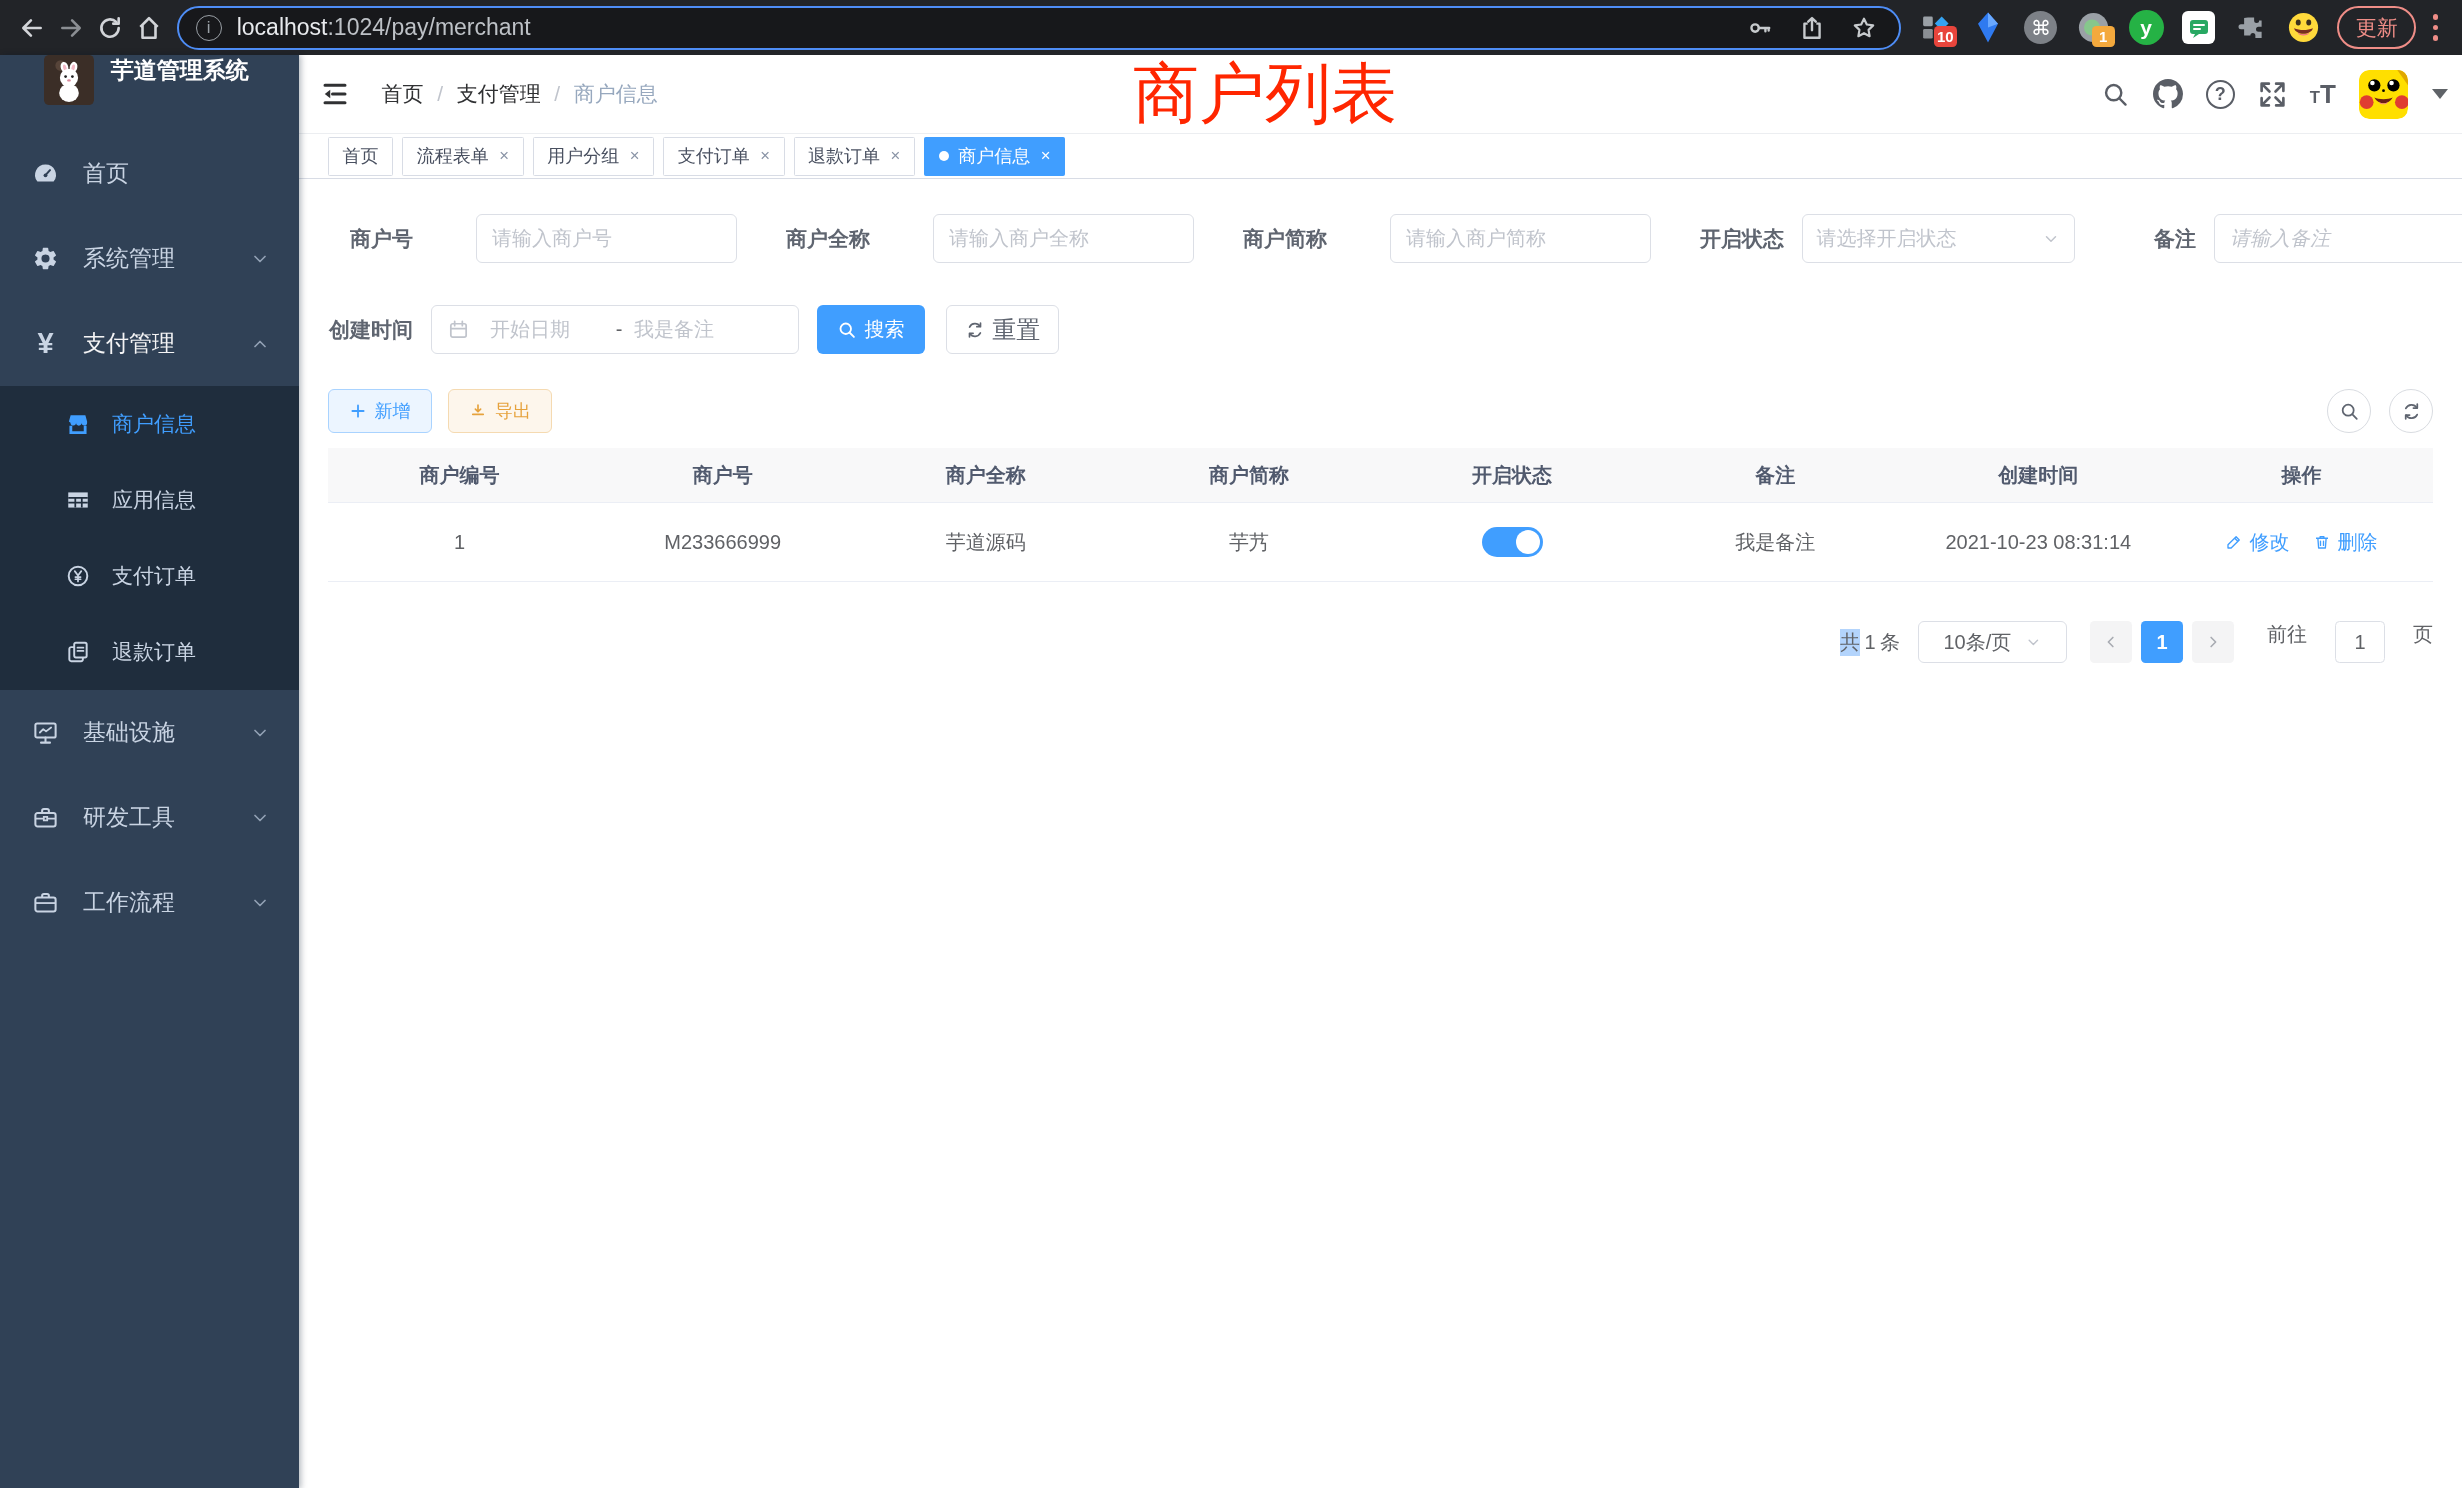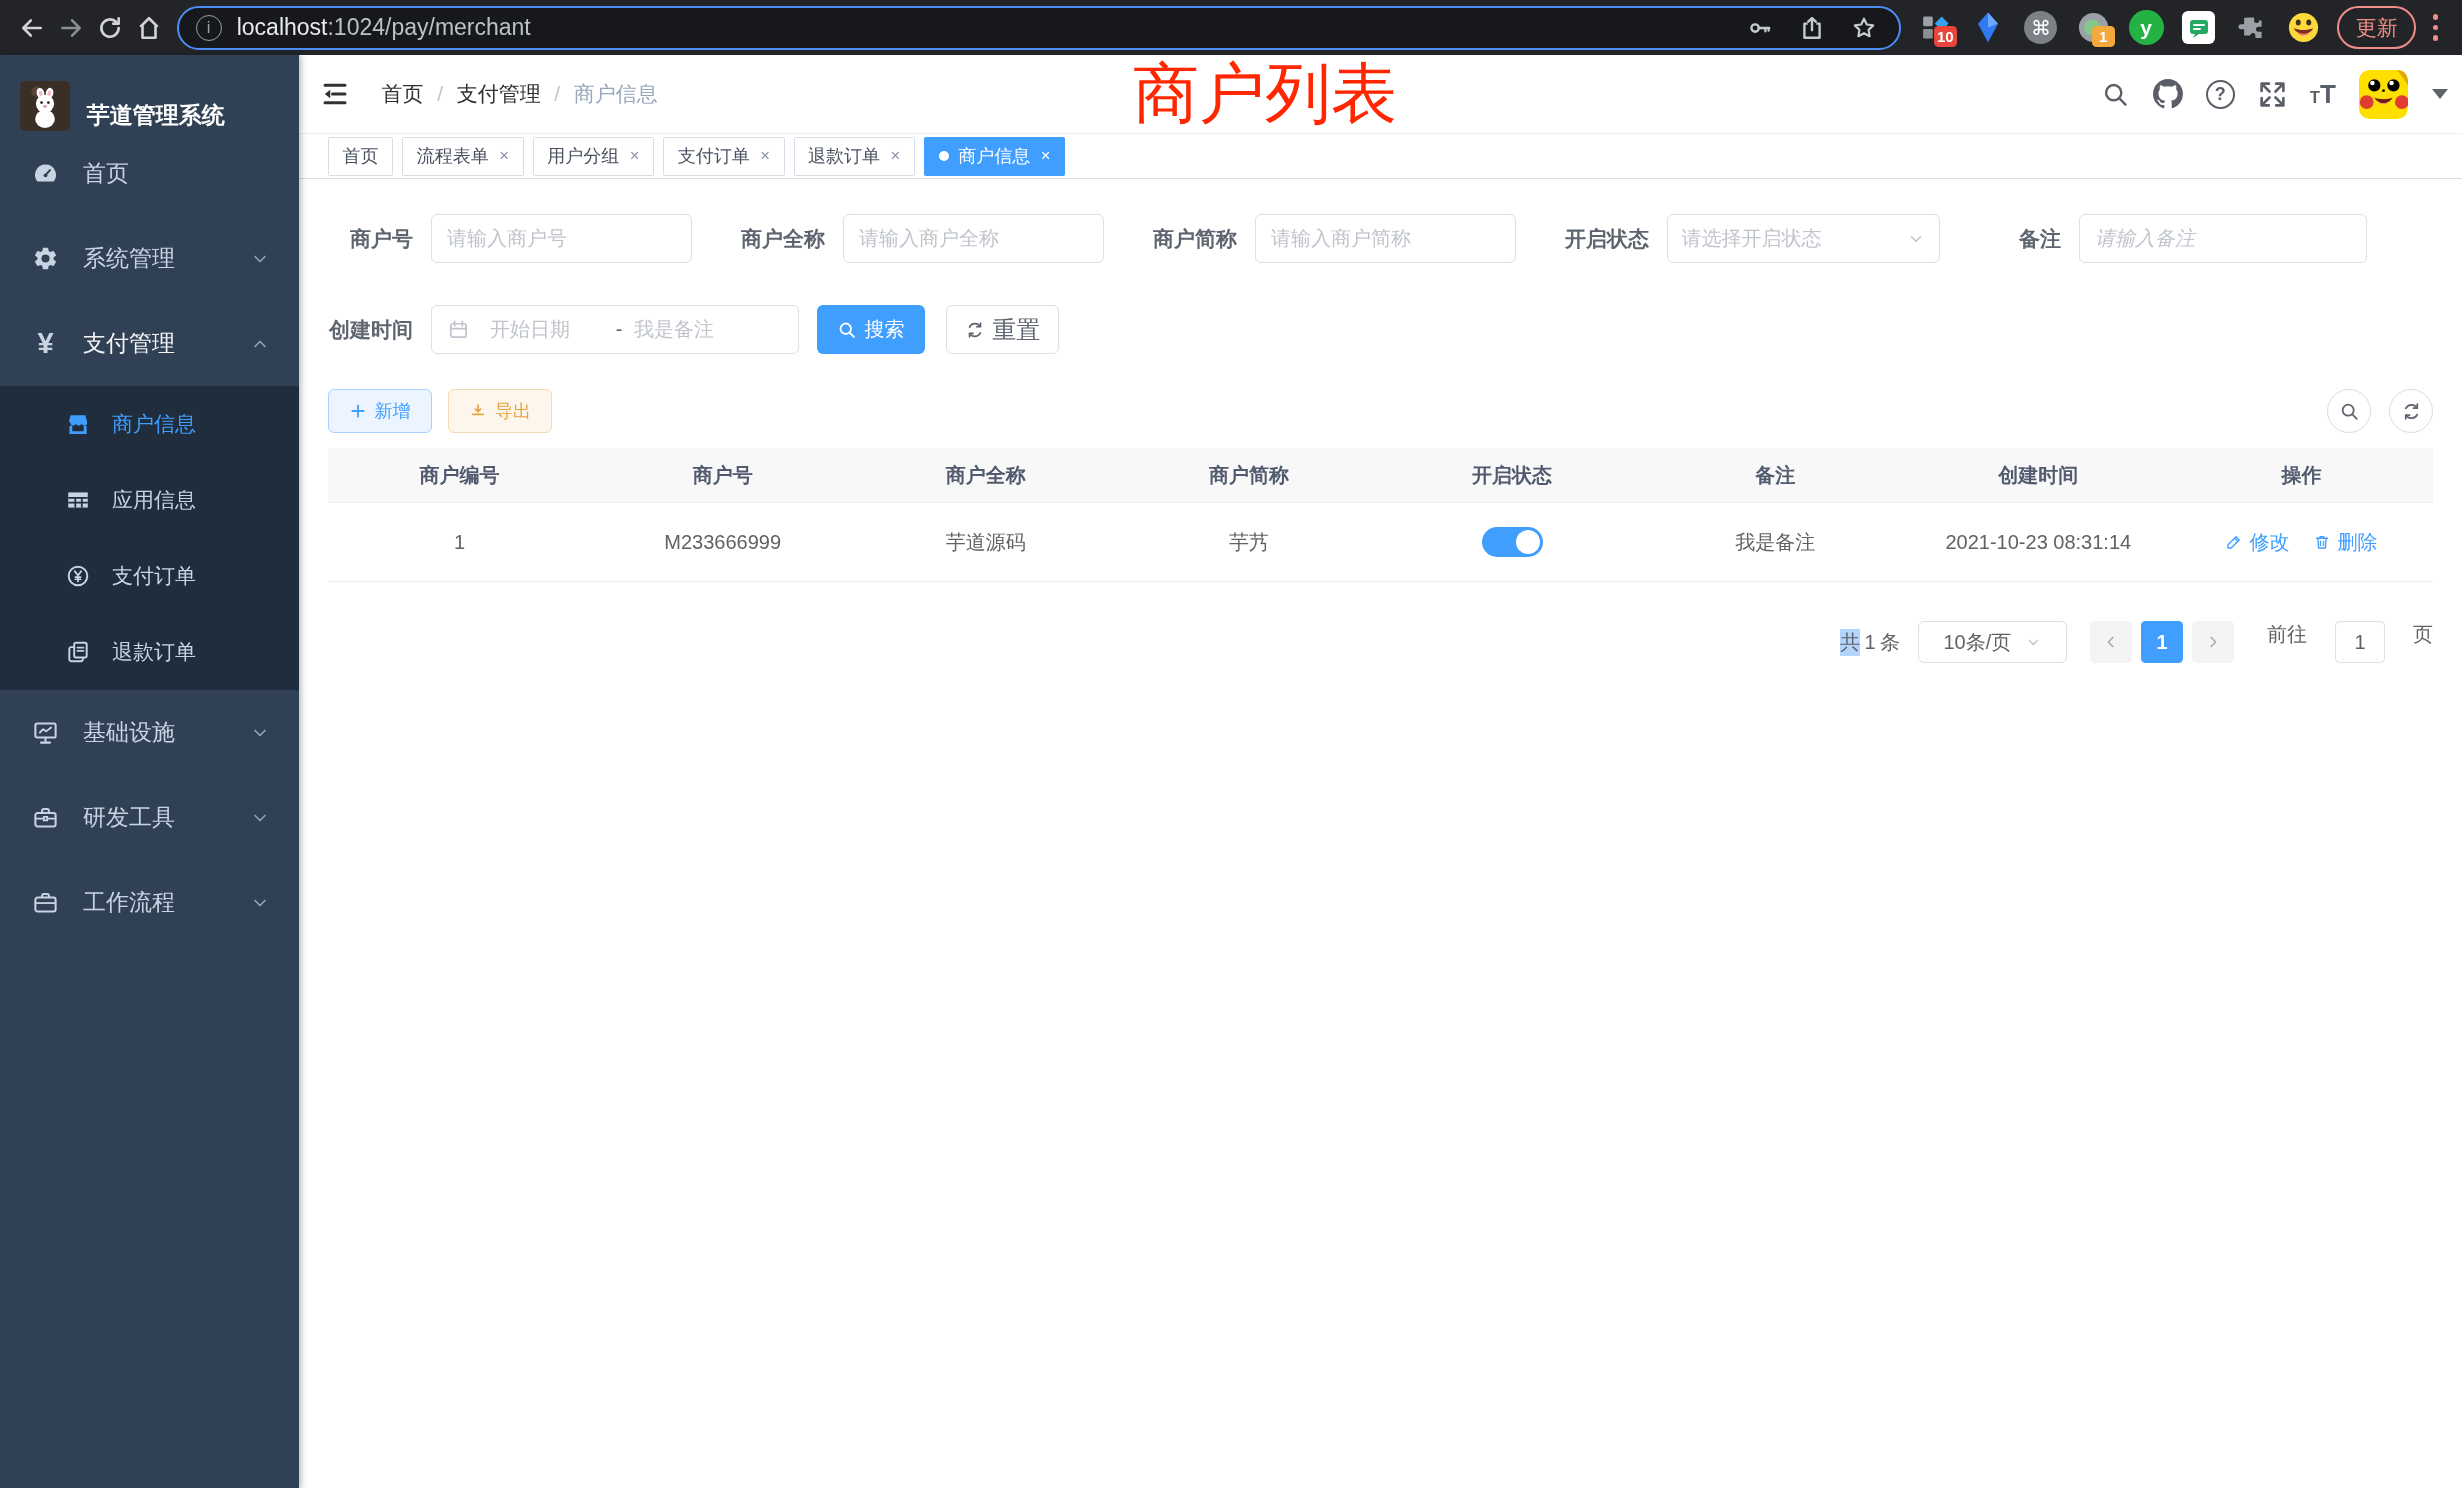--- a/index.html
+++ b/index.html
@@ -36,21 +36,21 @@
   .update-btn { border:2.3px solid #ef8d87; color:#ef8d87; border-radius:23px; padding:5.3px 16.7px; font-size:21px;
     margin:0 7.6px; flex:none; }
   .menu-dots { width:23px; display:flex; flex-direction:column; align-items:center; gap:5.3px; margin-right:3px; }
   .menu-dots i { width:5.3px; height:5.3px; border-radius:50%; background:#ef8d87; }
 
   
   .window { display:flex; height:1434px; }
 
   
   .sidebar { width:299px; background:#304156; color:#c9d4e3; flex:none; box-shadow:1.5px 0 6px rgba(0,21,41,.3); position:relative; z-index:3; }
-  .logo { height:76px; display:flex; align-items:flex-end; padding:0 0 0 20px; }
+  .logo { height:76px; display:flex; align-items:flex-start; padding:0 0 0 44px; }
   .logo-img { width:50px; height:50px; border-radius:4.5px; overflow:hidden; flex:none; }
   .logo-title { color:#fff; font-size:23px; font-weight:700; margin-left:16.7px; white-space:nowrap; }
   .m-item { height:85px; display:flex; align-items:center; padding:0 29px; font-size:23px; cursor:pointer; }
   .m-item .m-icon { width:33px; margin-right:21px; display:flex; justify-content:center; color:#c9d4e3; }
   .m-item.parent-active { color:#f4f4f5; }
   .chev { margin-left:auto; color:#93a1b5; display:flex; }
   .submenu { background:#1f2d3d; }
   .s-item { height:76px; display:flex; align-items:center; padding-left:61px; font-size:21px; cursor:pointer; }
   .s-item .m-icon { width:33px; margin-right:18px; display:flex; justify-content:center; }
   .s-item.active { color:#409eff; }
@@ -91,21 +91,21 @@
   .frow { display:flex; align-items:center; }
   .frow.r1 { margin-bottom:42px; }
   .fitem { display:flex; align-items:center; margin-right:49px; }
   .fitem.status-item { margin-right:79px; }
   .fitem:last-child { margin-right:0; }
   .flabel { font-size:21px; font-weight:700; color:#5f6570; margin-right:18px; white-space:nowrap; }
   .flabel.w4 { min-width:85px; text-align:right; }
   input.finput { height:49px; border:1.5px solid #dcdfe6; border-radius:6px; padding:0 15px; font-size:20px;
     color:#606266; outline:none; font-family:inherit; background:#fff; }
   input.finput::placeholder { color:#c0c4cc; }
-  .w340 { width:261px; } .w380 { width:288px;font-style:italic; }
+  .w340 { width:261px;margin-left:45px; } .w380 { width:288px;font-style:italic; }
   .fselect { width:273px; height:49px; border:1.5px solid #dcdfe6; border-radius:6px; display:flex; align-items:center;
     padding:0 13.6px; font-size:20px; color:#c0c4cc; background:#fff; cursor:pointer; }
   .fselect .chev-sm { margin-left:auto; color:#c0c4cc; display:flex; }
   .fdate { width:368px; height:49px; border:1.5px solid #dcdfe6; border-radius:6px; display:flex; align-items:center;
     padding:0 15px; background:#fff; font-size:20px; color:#c0c4cc; }
   .fdate .cal { color:#c0c4cc; display:flex; margin-right:20px; }
   .fdate .dph { width:114px; }
   .fdate .dsep { color:#606266; width:30px; text-align:center; }
   .btn { display:inline-flex; align-items:center; justify-content:center; border-radius:6px; cursor:pointer; white-space:nowrap; }
   .btn-search { height:49px; background:#409eff; color:#fff; font-size:20px; padding:0 20px; gap:7.6px; margin-left:18px; }

